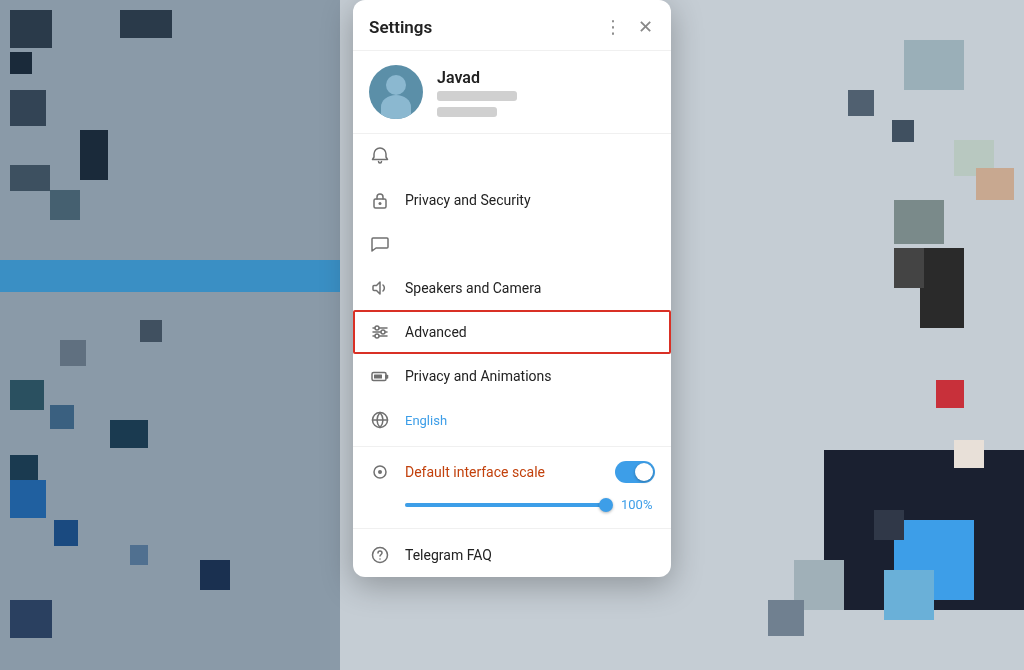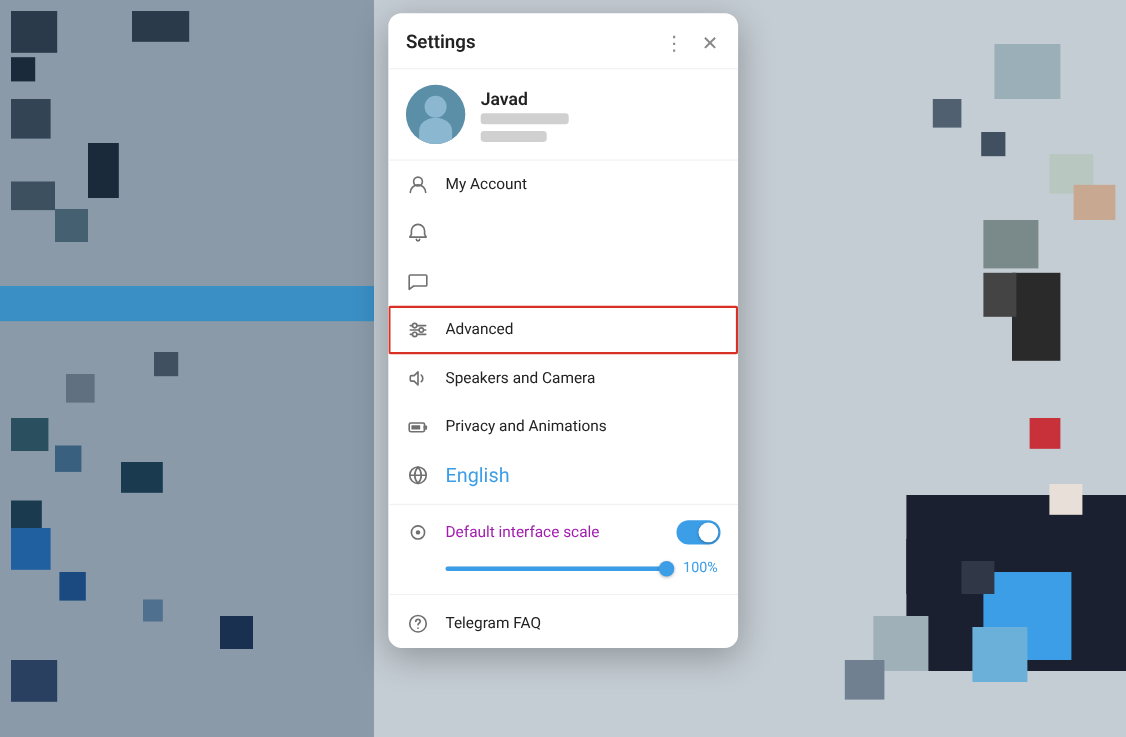--- a/index.html
+++ b/index.html
@@ -48,21 +48,21 @@
       height: 32px;
       background: #3a8fc4;
     }
 
     .modal-overlay {
       position: absolute;
       inset: 0;
       display: flex;
       align-items: flex-start;
       justify-content: center;
-      padding-top: 12px;
+      padding-top: 0;
     }
 
     .modal {
       background: #fff;
       border-radius: 12px;
       width: 318px;
       max-height: 655px;
       overflow: hidden;
       box-shadow: 0 8px 32px rgba(0,0,0,0.28);
       display: flex;
@@ -201,21 +201,21 @@
       justify-content: center;
     }
 
     .menu-label {
       font-size: 14px;
       color: #222;
       flex: 1;
     }
 
     .menu-value {
-      font-size: 18px;
+      font-size: 13px;
       color: #3d9ee8;
     }
 
     .divider {
       height: 1px;
       background: #f0f0f0;
       margin: 4px 0;
     }
 
     
@@ -231,21 +231,21 @@
       height: 22px;
       flex-shrink: 0;
       color: #707070;
       display: flex;
       align-items: center;
       justify-content: center;
     }
 
     .toggle-label {
       font-size: 14px;
-      color: #a21caf;
+      color: #c2410c;
       flex: 1;
     }
 
     .toggle-switch {
       width: 40px;
       height: 22px;
       background: #3d9ee8;
       border-radius: 11px;
       position: relative;
       cursor: pointer;
@@ -376,76 +376,77 @@
       </div>
       <div class="profile-info">
         <div class="profile-name">Javad</div>
         <div class="profile-detail"></div>
         <div class="profile-detail2"></div>
       </div>
     </div>
 
     <div class="menu-list">
 
-      <div class="menu-item">
-        <div class="menu-icon">
-          <svg width="20" height="20" viewBox="0 0 20 20" fill="none">
-            <circle cx="10" cy="7" r="4" stroke="#707070" stroke-width="1.5"></circle>
-            <path d="M3 17c0-3.866 3.134-7 7-7s7 3.134 7 7" stroke="#707070" stroke-width="1.5" stroke-linecap="round"></path>
-          </svg>
-        </div>
-        <span class="menu-label">My Account</span>
-      </div>
 
       <div class="menu-item">
         <div class="menu-icon">
           <svg width="20" height="20" viewBox="0 0 20 20" fill="none">
             <path d="M10 2a6 6 0 00-6 6v3l-1.5 2.5h15L16 11V8a6 6 0 00-6-6z" stroke="#707070" stroke-width="1.5" stroke-linejoin="round"></path>
             <path d="M8.5 15.5a1.5 1.5 0 003 0" stroke="#707070" stroke-width="1.5" stroke-linecap="round"></path>
           </svg>
         </div>
       </div>
 
+      <div class="menu-item">
+        <div class="menu-icon">
+          <svg width="20" height="20" viewBox="0 0 20 20" fill="none">
+            <rect x="4" y="9" width="12" height="9" rx="1.5" stroke="#707070" stroke-width="1.5"></rect>
+            <path d="M7 9V7a3 3 0 016 0v2" stroke="#707070" stroke-width="1.5" stroke-linecap="round"></path>
+            <circle cx="10" cy="13.5" r="1.5" fill="#707070"></circle>
+          </svg>
+        </div>
+        <span class="menu-label">Privacy and Security</span>
+      </div>
 
       <div class="menu-item">
         <div class="menu-icon">
           <svg width="20" height="20" viewBox="0 0 20 20" fill="none">
             <path d="M3 4h14a1 1 0 011 1v8a1 1 0 01-1 1H6l-4 3V5a1 1 0 011-1z" stroke="#707070" stroke-width="1.5" stroke-linejoin="round"></path>
           </svg>
         </div>
       </div>
 
+
+      <div class="menu-item">
+        <div class="menu-icon">
+          <svg width="20" height="20" viewBox="0 0 20 20" fill="none">
+            <path d="M4 7.5h2.5L10 4v12l-3.5-3.5H4a1 1 0 01-1-1v-3a1 1 0 011-1z" stroke="#707070" stroke-width="1.5" stroke-linejoin="round"></path>
+            <path d="M13 7a4 4 0 010 6" stroke="#707070" stroke-width="1.5" stroke-linecap="round"></path>
+          </svg>
+        </div>
+        <span class="menu-label">Speakers and Camera</span>
+      </div>
 
       <div class="menu-item active-highlight">
         <div class="menu-icon">
           <svg width="20" height="20" viewBox="0 0 20 20" fill="none">
             <line x1="3" y1="6" x2="17" y2="6" stroke="#707070" stroke-width="1.5" stroke-linecap="round"></line>
             <line x1="3" y1="10" x2="17" y2="10" stroke="#707070" stroke-width="1.5" stroke-linecap="round"></line>
             <line x1="3" y1="14" x2="17" y2="14" stroke="#707070" stroke-width="1.5" stroke-linecap="round"></line>
             <circle cx="7" cy="6" r="2" fill="#fff" stroke="#707070" stroke-width="1.5"></circle>
             <circle cx="13" cy="10" r="2" fill="#fff" stroke="#707070" stroke-width="1.5"></circle>
             <circle cx="7" cy="14" r="2" fill="#fff" stroke="#707070" stroke-width="1.5"></circle>
           </svg>
         </div>
         <span class="menu-label">Advanced</span>
       </div>
 
       <div class="menu-item">
         <div class="menu-icon">
           <svg width="20" height="20" viewBox="0 0 20 20" fill="none">
-            <path d="M4 7.5h2.5L10 4v12l-3.5-3.5H4a1 1 0 01-1-1v-3a1 1 0 011-1z" stroke="#707070" stroke-width="1.5" stroke-linejoin="round"></path>
-            <path d="M13 7a4 4 0 010 6" stroke="#707070" stroke-width="1.5" stroke-linecap="round"></path>
-          </svg>
-        </div>
-        <span class="menu-label">Speakers and Camera</span>
-      </div>
-
-      <div class="menu-item">
-        <div class="menu-icon">
-          <svg width="20" height="20" viewBox="0 0 20 20" fill="none">
             <rect x="2" y="6.5" width="14" height="8" rx="1.5" stroke="#707070" stroke-width="1.5"></rect>
             <path d="M16 9.5v2.5" stroke="#707070" stroke-width="2" stroke-linecap="round"></path>
             <path d="M17.5 9.5v2.5" stroke="#707070" stroke-width="1.5" stroke-linecap="round"></path>
             <rect x="4" y="8.5" width="8" height="4" rx="0.5" fill="#707070"></rect>
           </svg>
         </div>
         <span class="menu-label">Privacy and Animations</span>
       </div>
 
       <div class="menu-item">

